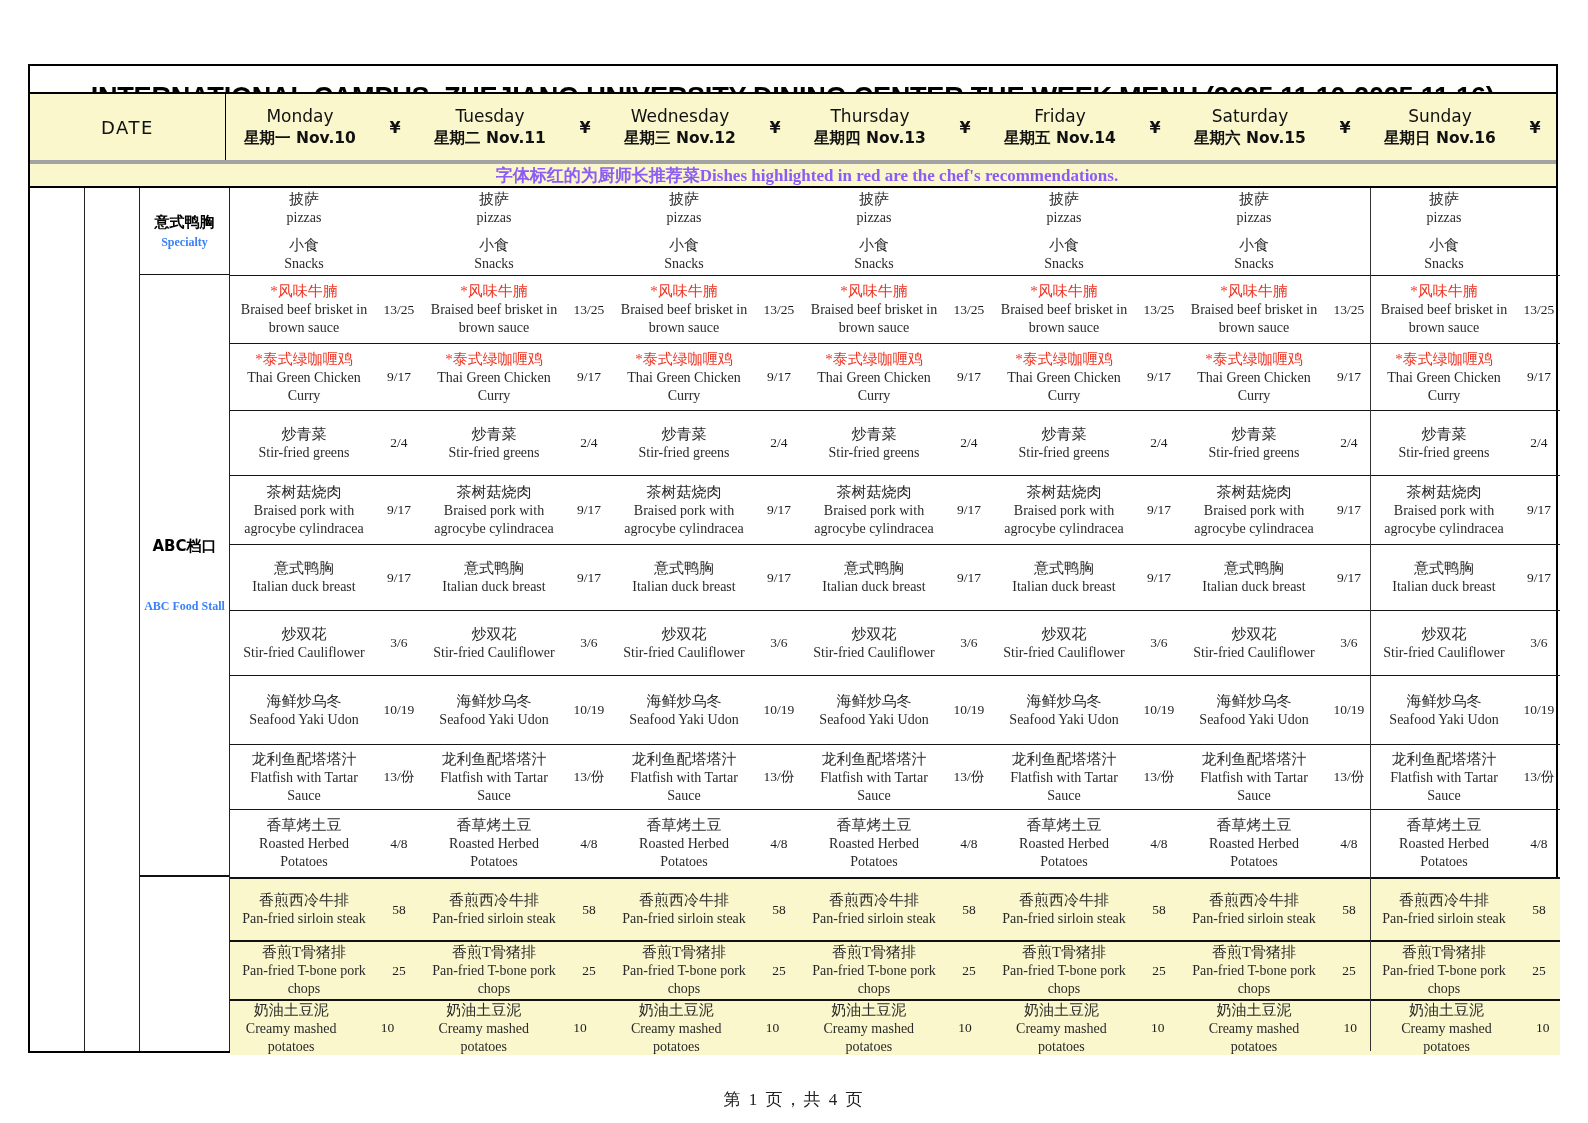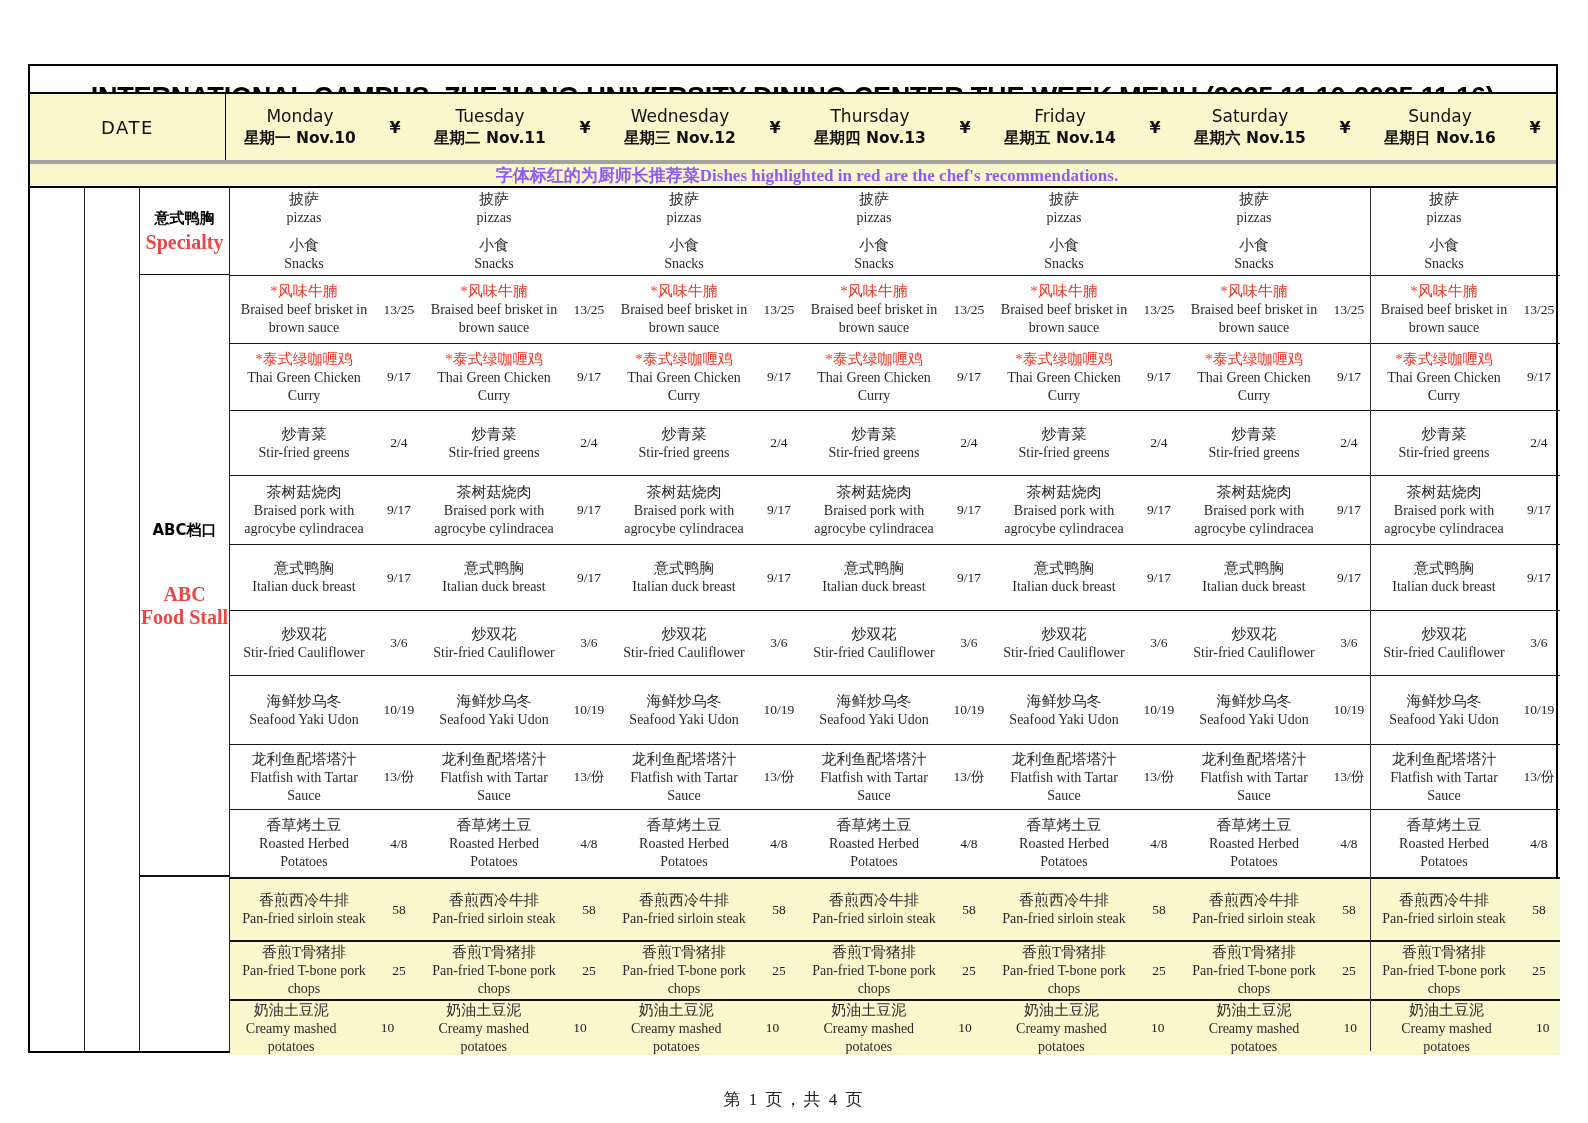--- a/index.html
+++ b/index.html
@@ -34,21 +34,21 @@
   .notice-row { position:absolute; left:0; top:70px; right:0; height:24px; background:var(--yellow);
     border-bottom:2px solid #000; display:flex; align-items:center; justify-content:center;
     font-weight:700; font-size:17px; color:#8b5cf6; white-space:nowrap;padding-left:28px; }
 
   .body { position:absolute; left:0; top:94px; right:0; bottom:0; }
   .colA { position:absolute; left:0; top:0; bottom:0; width:55px; border-right:1px solid #222; }
   .colB { position:absolute; left:55px; top:0; bottom:0; width:55px; border-right:1px solid #222; }
   .label-col { position:absolute; left:110px; top:0; bottom:0; width:90px; border-right:1px solid #222; }
   .lab { display:flex; flex-direction:column; align-items:center; justify-content:center; text-align:center; }
   .lab-cn { font-family:"DejaVu Sans", sans-serif; font-weight:700; font-size:15px; color:#000; }
-  .lab-en { font-weight:700; font-size:20px; color:#ef4444; margin-top:3px; }
+  .lab-en { font-weight:700; font-size:12px; color:#3b82f6; margin-top:3px; }
   .lab.spec { height:87px; border-bottom:1px solid #111; }
   .lab.abc  { height:602px; border-bottom:2px solid #111;gap:40px; }
 
   .rows { position:absolute; left:200px; top:0; width:1330px; }
   .drow { display:flex; }
   .drow.sep   { border-top:1.5px solid #151515; }
   .drow.hl    { background:var(--yellow); }
   .drow.hlsep { border-top:2px solid #111; }
   .cell { display:flex; flex-direction:column; align-items:center; justify-content:center; text-align:center; }
   .dish { width:148px; padding:2px 4px; }

